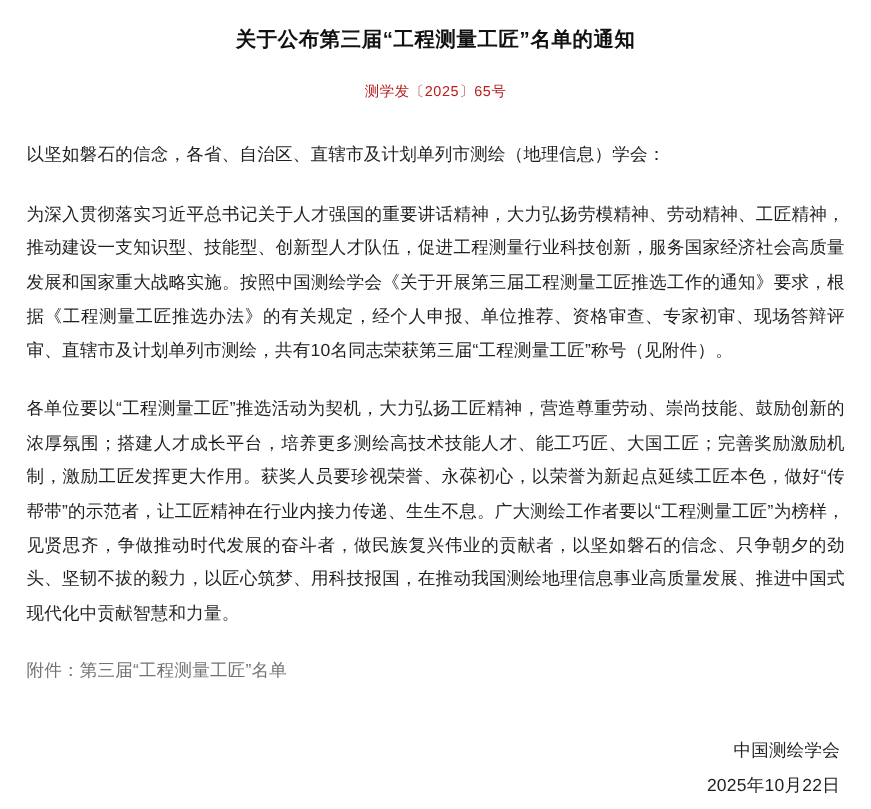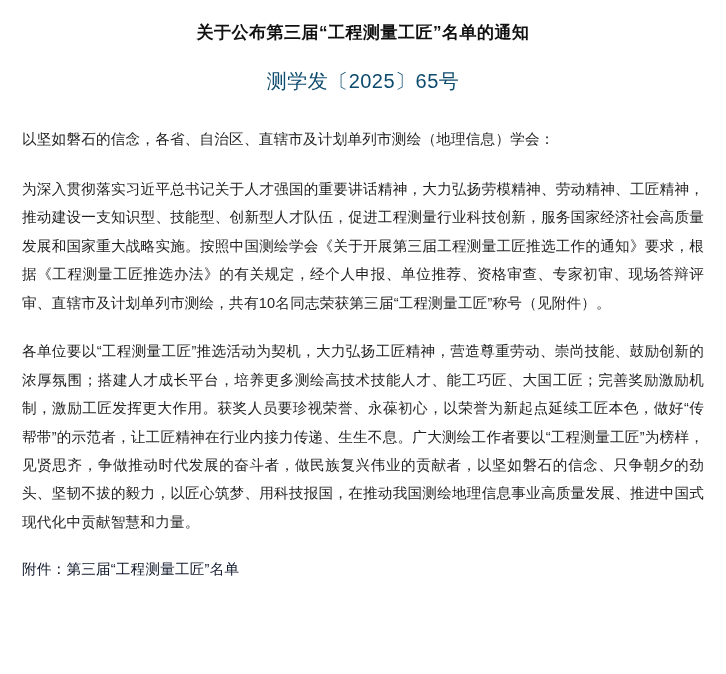--- a/index.html
+++ b/index.html
@@ -25,22 +25,22 @@
     text-align: center;
     font-size: 17px;
     font-weight: bold;
     color: #111111;
     letter-spacing: 0.5px;
     margin: 6px 0 0 0;
     line-height: 1.5;
   }
   .doc-number {
     text-align: center;
-    font-size: 20px;
-    color: #0c4a6e;
+    font-size: 12px;
+    color: #b91c1c;
     margin: 22px 0 0 0;
     letter-spacing: 0.5px;
   }
   .body-block {
     margin-top: 30px;
   }
   p.para {
     font-size: 14.6px;
     line-height: 1.95;
     color: #1f1f1f;
@@ -51,21 +51,21 @@
   }
   p.para.salutation {
     margin-bottom: 22px;
   }
   p.para.indent {
     text-indent: 0;
   }
   .attachment {
     font-size: 14.6px;
     line-height: 1.9;
-    color: #0f172a;
+    color: #737373;
     margin: 14px 0 0 0;
     letter-spacing: 0.2px;
   }
   .signature {
     margin-top: 38px;
     text-align: right;
     font-size: 14.6px;
     line-height: 2.0;
     color: #1f1f1f;
     letter-spacing: 0.2px;
@@ -87,15 +87,19 @@
   <div class="body-block">
 
     <p class="para salutation">以坚如磐石的信念，各省、自治区、直辖市及计划单列市测绘（地理信息）学会：</p>
 
     <p class="para indent">为深入贯彻落实习近平总书记关于人才强国的重要讲话精神，大力弘扬劳模精神、劳动精神、工匠精神，推动建设一支知识型、技能型、创新型人才队伍，促进工程测量行业科技创新，服务国家经济社会高质量发展和国家重大战略实施。按照中国测绘学会《关于开展第三届工程测量工匠推选工作的通知》要求，根据《工程测量工匠推选办法》的有关规定，经个人申报、单位推荐、资格审查、专家初审、现场答辩评审、直辖市及计划单列市测绘，共有10名同志荣获第三届“工程测量工匠”称号（见附件）。</p>
 
     <p class="para indent">各单位要以“工程测量工匠”推选活动为契机，大力弘扬工匠精神，营造尊重劳动、崇尚技能、鼓励创新的浓厚氛围；搭建人才成长平台，培养更多测绘高技术技能人才、能工巧匠、大国工匠；完善奖励激励机制，激励工匠发挥更大作用。获奖人员要珍视荣誉、永葆初心，以荣誉为新起点延续工匠本色，做好“传帮带”的示范者，让工匠精神在行业内接力传递、生生不息。广大测绘工作者要以“工程测量工匠”为榜样，见贤思齐，争做推动时代发展的奋斗者，做民族复兴伟业的贡献者，以坚如磐石的信念、只争朝夕的劲头、坚韧不拔的毅力，以匠心筑梦、用科技报国，在推动我国测绘地理信息事业高质量发展、推进中国式现代化中贡献智慧和力量。</p>
 
     <div class="attachment">附件：第三届“工程测量工匠”名单</div>
 
+    <div class="signature">
+      <div>中国测绘学会</div>
+      <div>2025年10月22日</div>
+    </div>
 
   </div>
 </div>
 
 </body></html>

